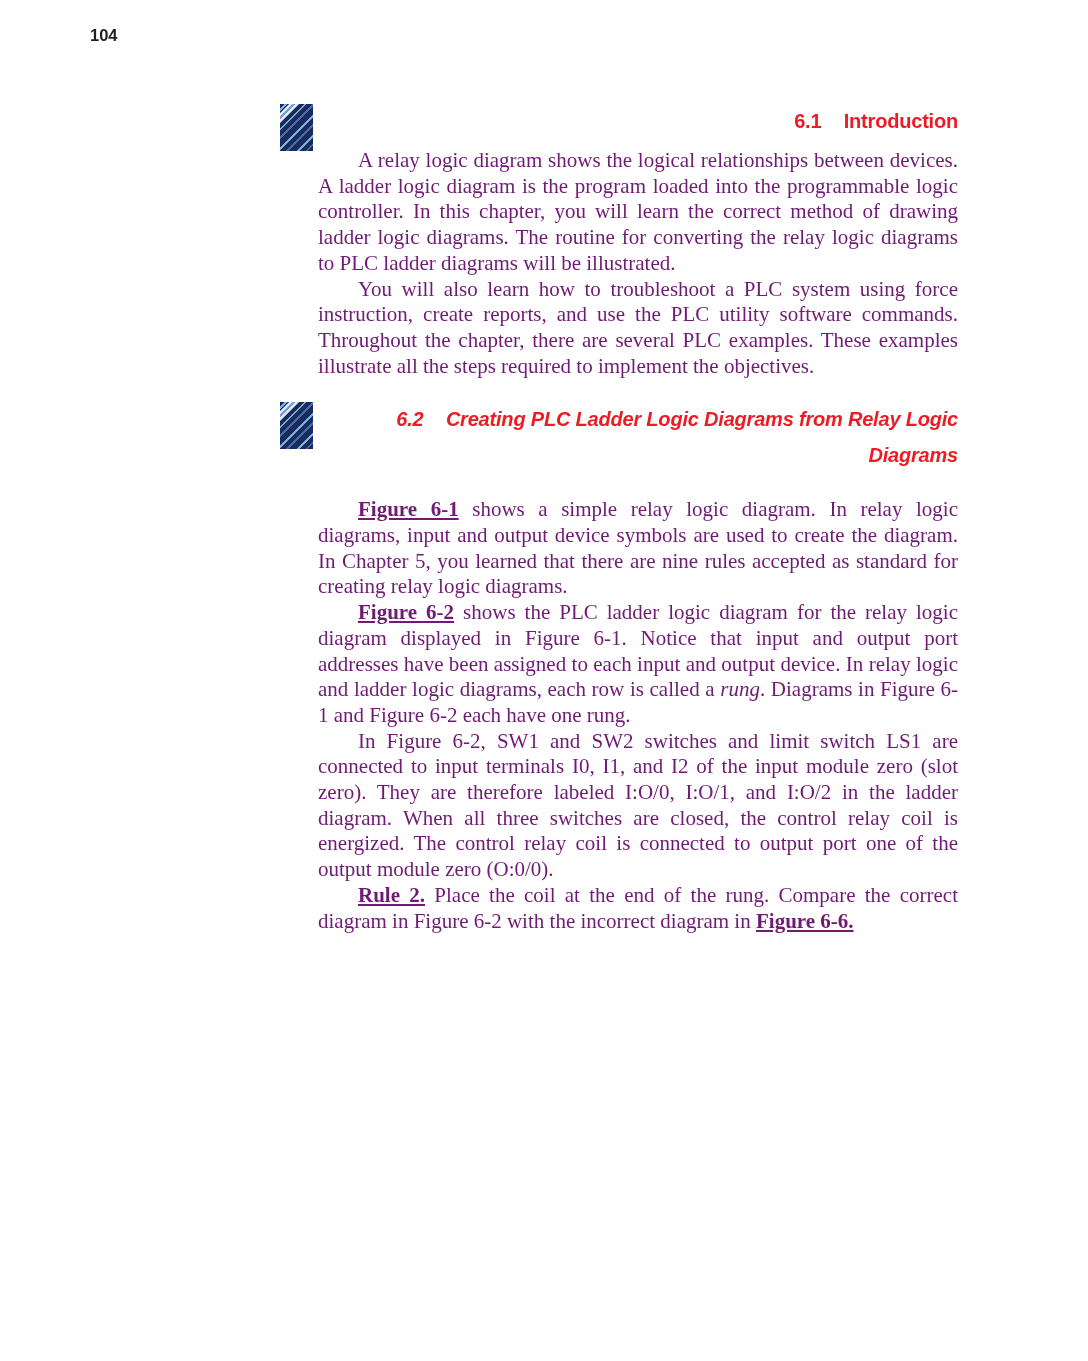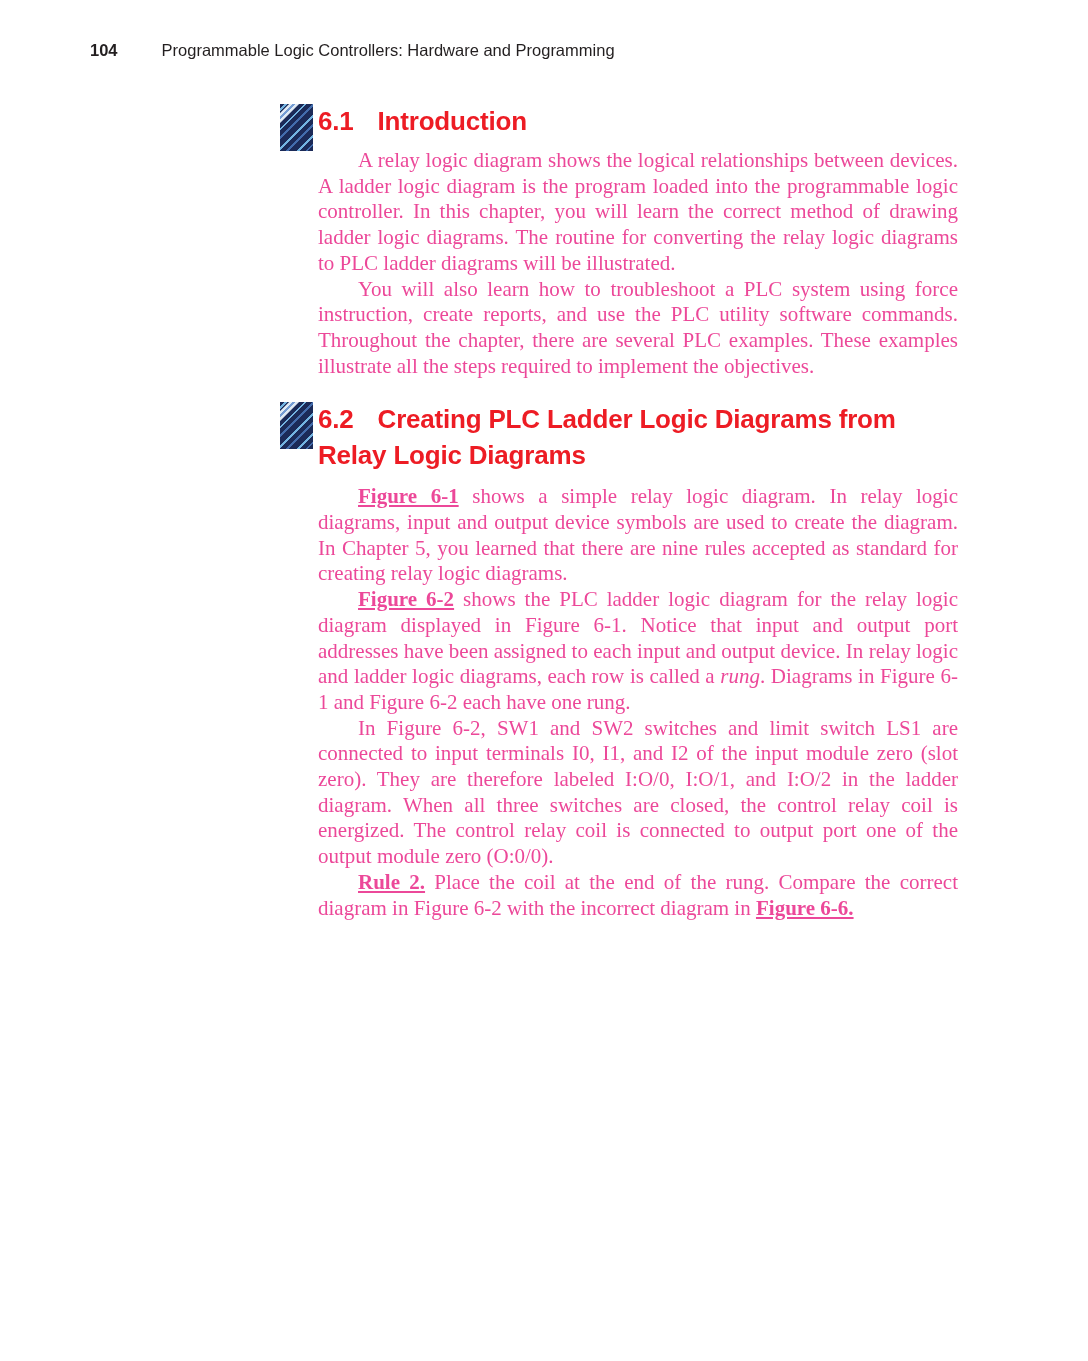--- a/index.html
+++ b/index.html
@@ -11,21 +11,21 @@
     position: relative;
     width: 1088px;
     height: 1361px;
     background: #ffffff;
     overflow: hidden;
     font-family: "Liberation Serif", serif;
   }
   
   .running-header {
     position: absolute;
-    top: 41px;
+    top: 26px;
     left: 90px;
     display: flex;
     align-items: flex-end;
     font-family: "Liberation Sans", sans-serif;
     font-size: 16.5px;
     color: #231f20;
     white-space: nowrap;
   }
   .running-header .pgnum {
     font-weight: bold;
@@ -36,28 +36,30 @@
     position: absolute;
     left: 318px;
     top: 103px;
     width: 640px;
   }
   .sec-heading {
     position: relative;
     margin: 0 0 9px 0;
     font-family: "Liberation Sans", sans-serif;
     font-weight: bold;
-    font-size: 26px;
+    font-size: 20px;
     line-height: 36px;
     color: #ed1c24;
     letter-spacing: -0.2px;
+    text-align: right;
   }
   .section-2 .sec-heading {
     margin-top: 22px;
-    margin-bottom: 11px;
+    margin-bottom: 24px;
+    font-style: italic;
   }
   .sec-num { margin-right: 17px; }
   .sec-icon {
     position: absolute;
     left: -38px;
     top: 1px;
     width: 33px;
     height: 47px;
     background-color: #1b2a58;
     background-image:
@@ -71,35 +73,34 @@
         rgba(255,255,255,0) 6px,
         rgba(235,245,253,0.95) 7px, rgba(235,245,253,0.95) 13px,
         rgba(255,255,255,0) 14px);
   }
   .paras p {
     margin: 0;
     text-align: justify;
     text-indent: 40px;
     font-size: 21px;
     line-height: 25.7px;
-    color: #ec4899;
+    color: #701a75;
     -webkit-hyphens: auto;
     hyphens: auto;
   }
   .paras .b { font-weight: bold; text-decoration: underline; }
   .paras .i { font-style: italic; }
 </style>
 </head>
 <body>
 
 <div class="page">
 
   <header class="running-header">
     <span class="pgnum">104</span>
-    <span class="runtitle">Programmable Logic Controllers: Hardware and Programming</span>
   </header>
 
   <main class="content">
 
     <section class="section-1">
       <h1 class="sec-heading">
         <span class="sec-icon"></span>
         <span class="sec-num">6.1</span>
         <span class="sec-title">Introduction</span>
       </h1>

